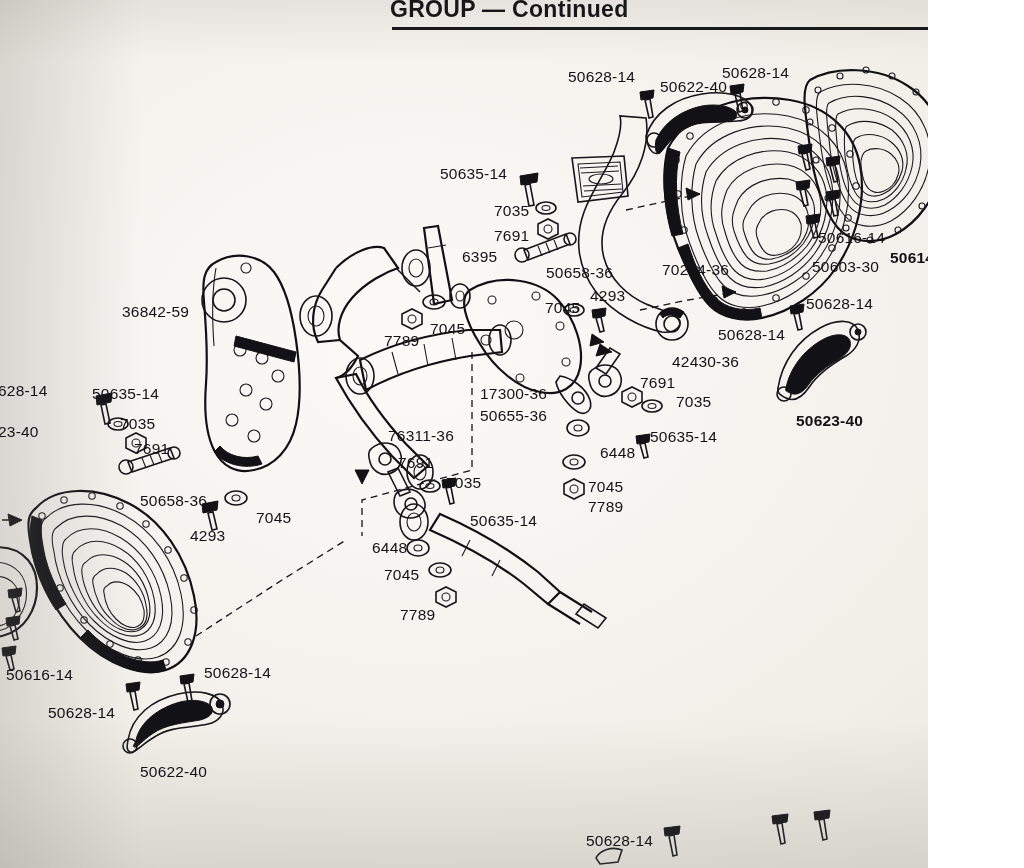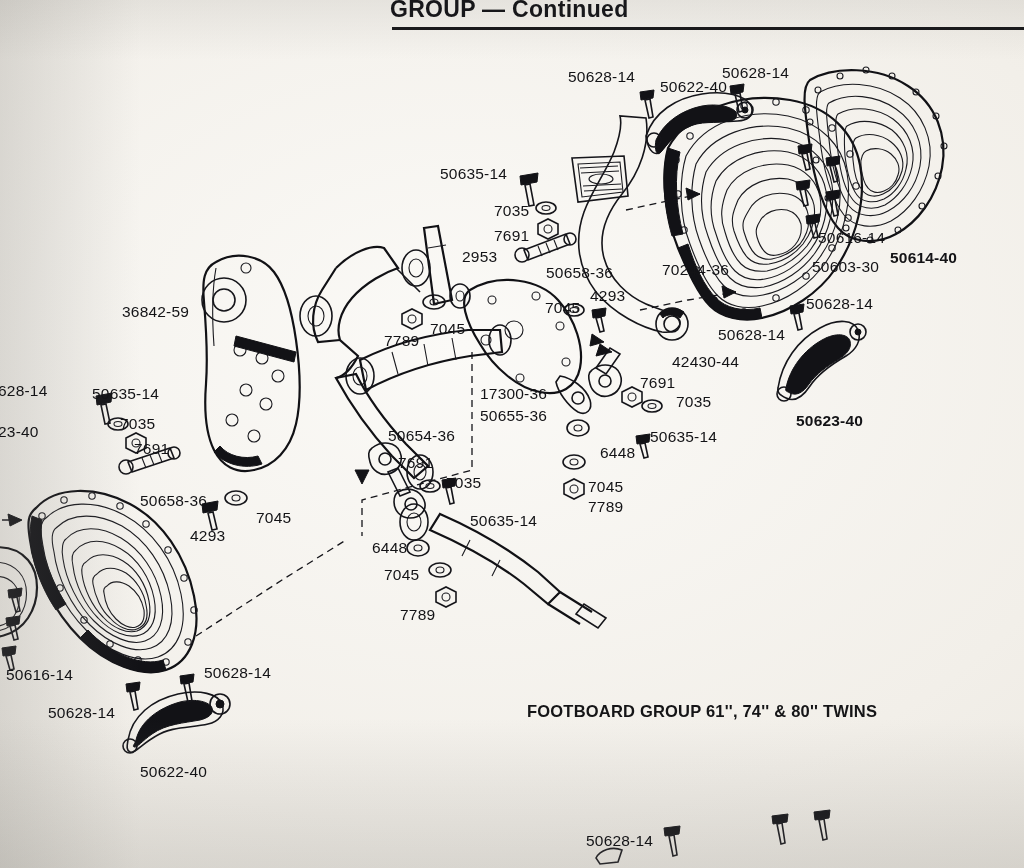--- a/index.html
+++ b/index.html
@@ -2,21 +2,21 @@
 <html><head>
 <meta charset="utf-8">
 <style>
   html, body {
     margin: 0;
     padding: 0;
     background: #ffffff;
   }
   #page {
     position: relative;
-    width: 1024px;
+    width: 928px;
     height: 868px;
     overflow: hidden;
     background: #fde047;
     font-family: "Liberation Sans", sans-serif;
   }
   
   #paper-bg {
     position: absolute;
     inset: 0;
     background:
@@ -561,42 +561,42 @@
   <div id="header-title">GROUP — Continued</div>
   <div id="header-rule"></div>
 
   <div id="labels-layer">
       <div class="plabel" style="left: 568px; top: 68px;">50628-14</div>
       <div class="plabel" style="left: 660px; top: 78px;">50622-40</div>
       <div class="plabel" style="left: 722px; top: 64px;">50628-14</div>
       <div class="plabel" style="left: 440px; top: 165px;">50635-14</div>
       <div class="plabel" style="left: 494px; top: 202px;">7035</div>
       <div class="plabel" style="left: 494px; top: 227px;">7691</div>
-      <div class="plabel" style="left: 462px; top: 248px;">2953</div>
+      <div class="plabel" style="left: 462px; top: 248px;">6395</div>
       <div class="plabel" style="left: 546px; top: 264px;">50658-36</div>
       <div class="plabel" style="left: 662px; top: 261px;">70244-36</div>
       <div class="plabel" style="left: 818px; top: 229px;">50616-14</div>
       <div class="plabel" style="left: 812px; top: 258px;">50603-30</div>
       <div class="plabel" style="left: 890px; top: 249px; font-weight: bold;">50614-40</div>
       <div class="plabel" style="left: 806px; top: 295px;">50628-14</div>
       <div class="plabel" style="left: 590px; top: 287px;">4293</div>
       <div class="plabel" style="left: 545px; top: 299px;">7045</div>
       <div class="plabel" style="left: 122px; top: 303px;">36842-59</div>
       <div class="plabel" style="left: 430px; top: 320px;">7045</div>
       <div class="plabel" style="left: 384px; top: 332px;">7789</div>
       <div class="plabel" style="left: 718px; top: 326px;">50628-14</div>
-      <div class="plabel" style="left: 672px; top: 353px;">42430-44</div>
+      <div class="plabel" style="left: 672px; top: 353px;">42430-36</div>
       <div class="plabel" style="left: 796px; top: 412px; font-weight: bold;">50623-40</div>
       <div class="plabel" style="left: 640px; top: 374px;">7691</div>
       <div class="plabel" style="left: 676px; top: 393px;">7035</div>
       <div class="plabel" style="left: 650px; top: 428px;">50635-14</div>
       <div class="plabel" style="left: 480px; top: 385px;">17300-36</div>
       <div class="plabel" style="left: 480px; top: 407px;">50655-36</div>
       <div class="plabel" style="left: 600px; top: 444px;">6448</div>
-      <div class="plabel" style="left: 388px; top: 427px;">50654-36</div>
+      <div class="plabel" style="left: 388px; top: 427px;">76311-36</div>
       <div class="plabel" style="left: 398px; top: 454px;">7691</div>
       <div class="plabel" style="left: 446px; top: 474px;">7035</div>
       <div class="plabel" style="left: 588px; top: 478px;">7045</div>
       <div class="plabel" style="left: 588px; top: 498px;">7789</div>
       <div class="plabel" style="left: 470px; top: 512px;">50635-14</div>
       <div class="plabel" style="left: 372px; top: 539px;">6448</div>
       <div class="plabel" style="left: 384px; top: 566px;">7045</div>
       <div class="plabel" style="left: 400px; top: 606px;">7789</div>
       <div class="plabel" style="left: -2px; top: 382px;">628-14</div>
       <div class="plabel" style="left: 92px; top: 385px;">50635-14</div>
@@ -606,14 +606,13 @@
       <div class="plabel" style="left: 140px; top: 492px;">50658-36</div>
       <div class="plabel" style="left: 256px; top: 509px;">7045</div>
       <div class="plabel" style="left: 190px; top: 527px;">4293</div>
       <div class="plabel" style="left: 6px; top: 666px;">50616-14</div>
       <div class="plabel" style="left: 204px; top: 664px;">50628-14</div>
       <div class="plabel" style="left: 48px; top: 704px;">50628-14</div>
       <div class="plabel" style="left: 140px; top: 763px;">50622-40</div>
       <div class="plabel" style="left: 586px; top: 832px;">50628-14</div>
     </div>
 
-  <div id="footer-caption">FOOTBOARD GROUP 61'', 74'' &amp; 80'' TWINS</div>
 </div>
 
 </body></html>

